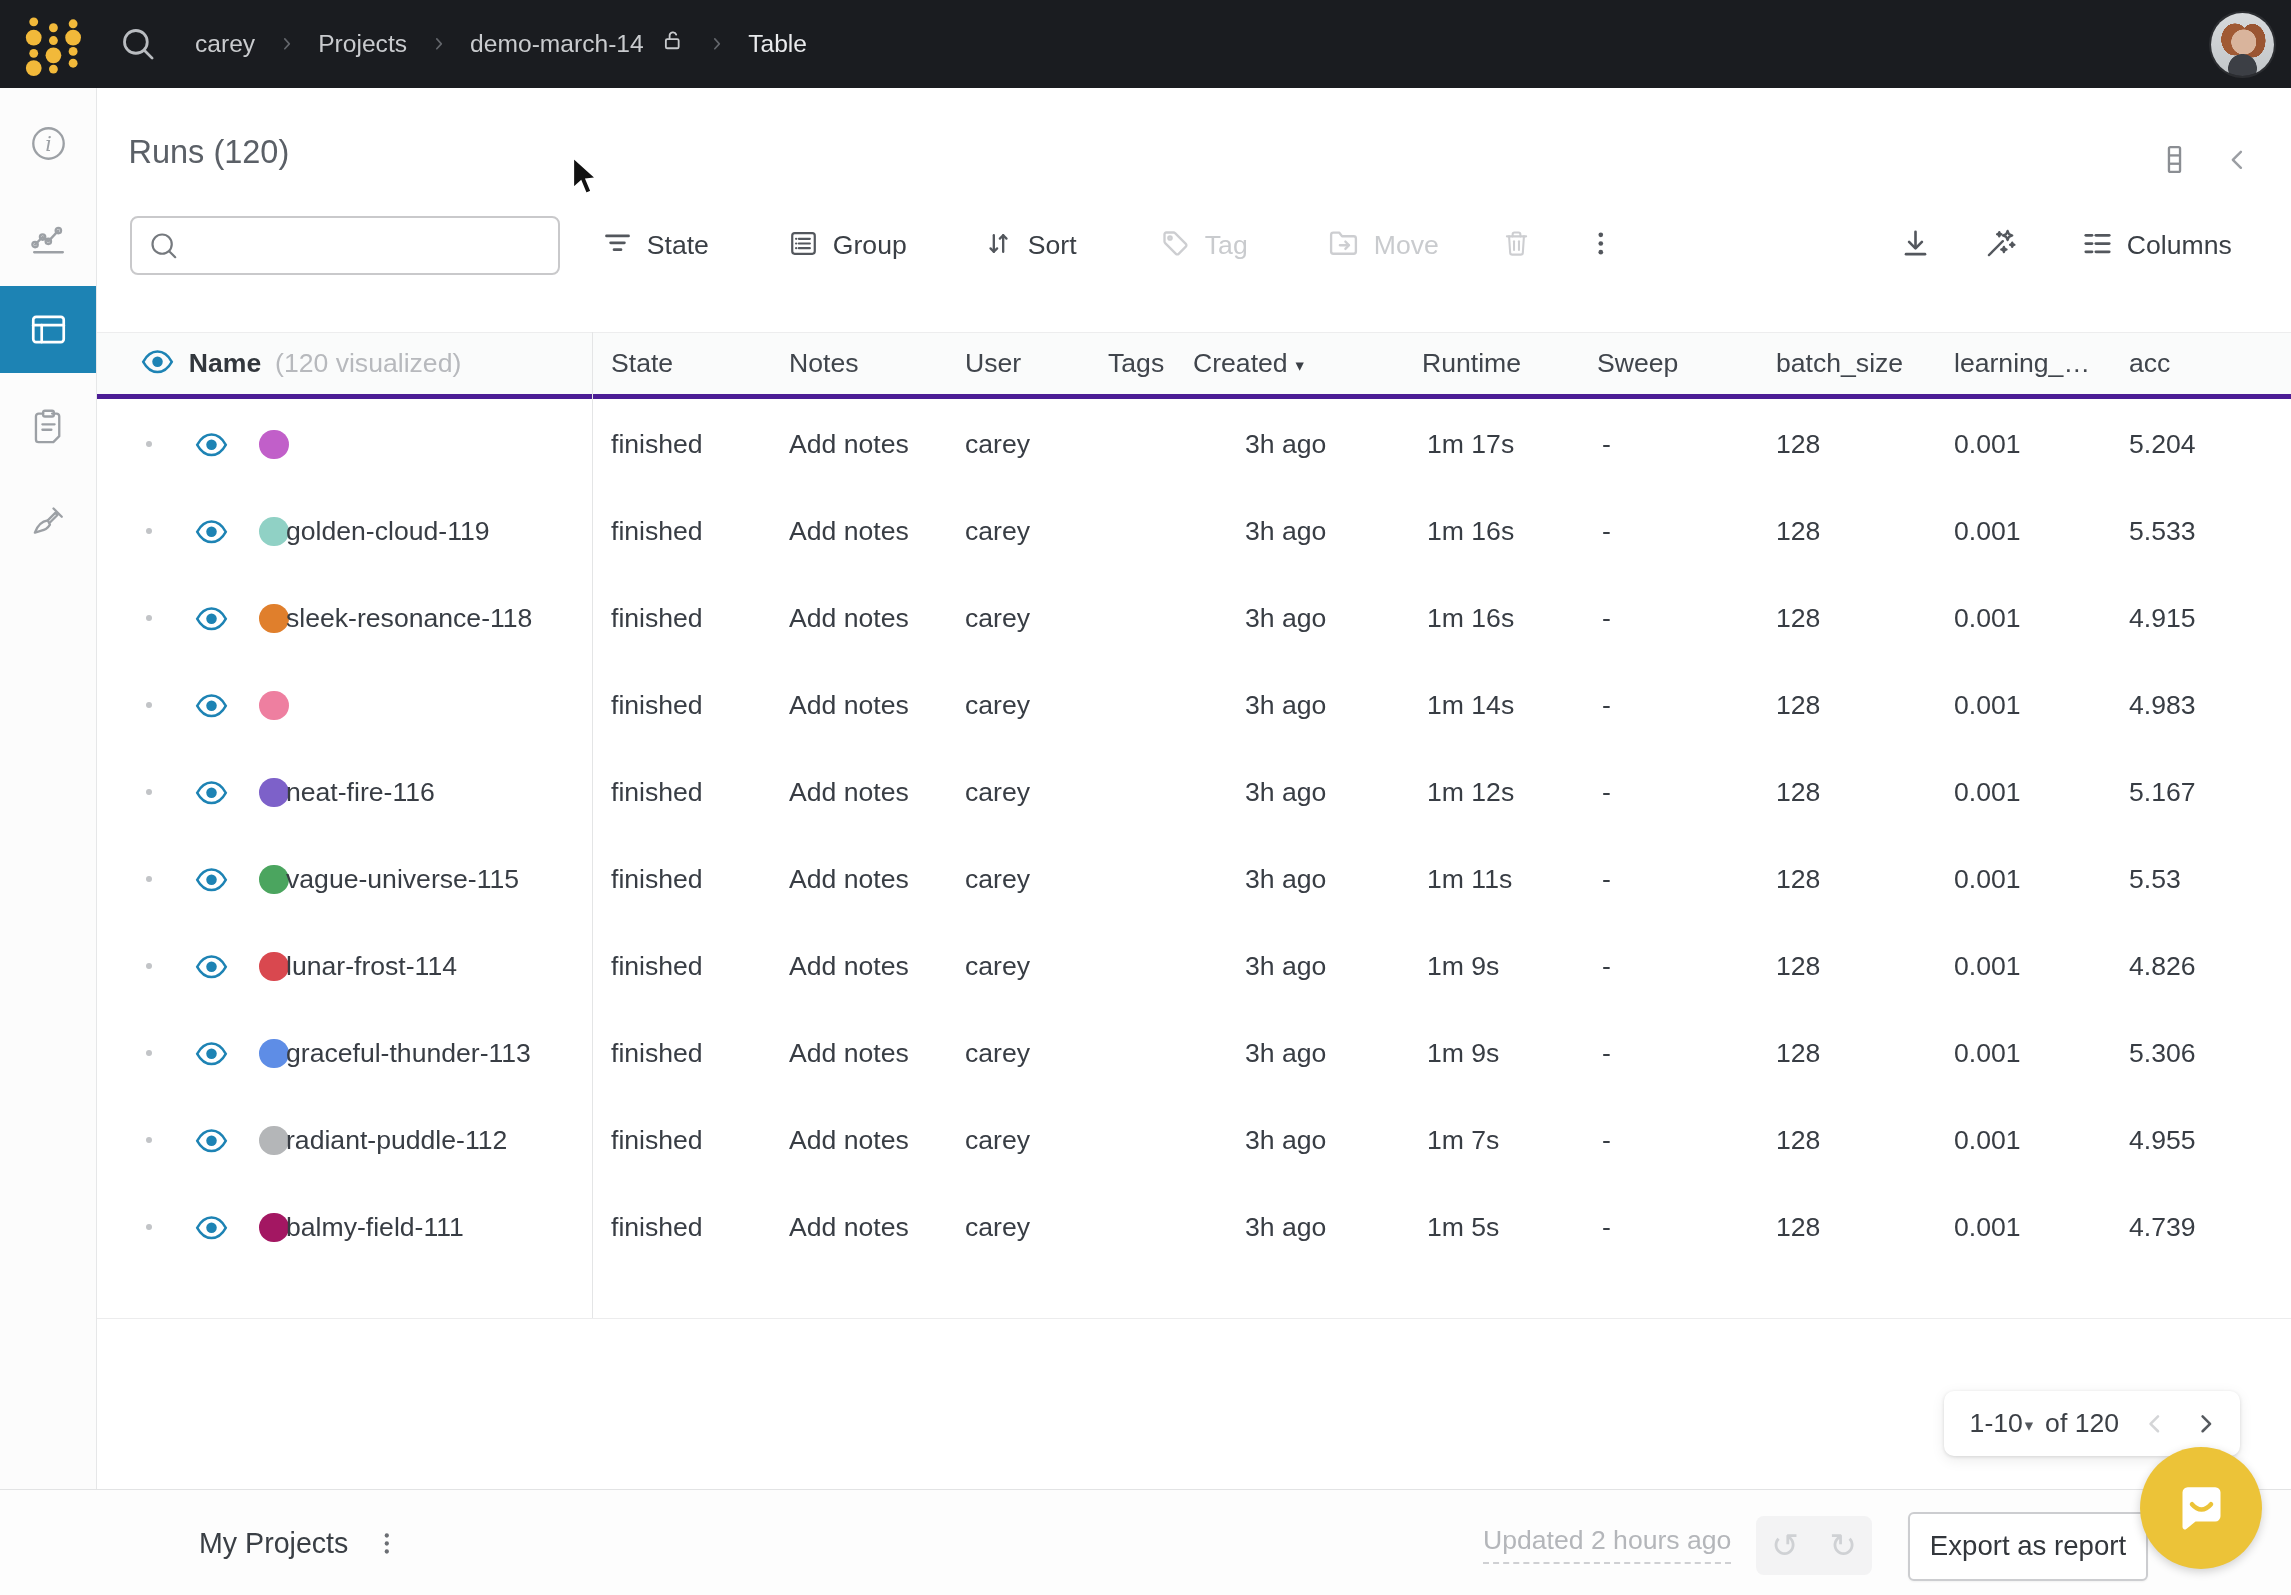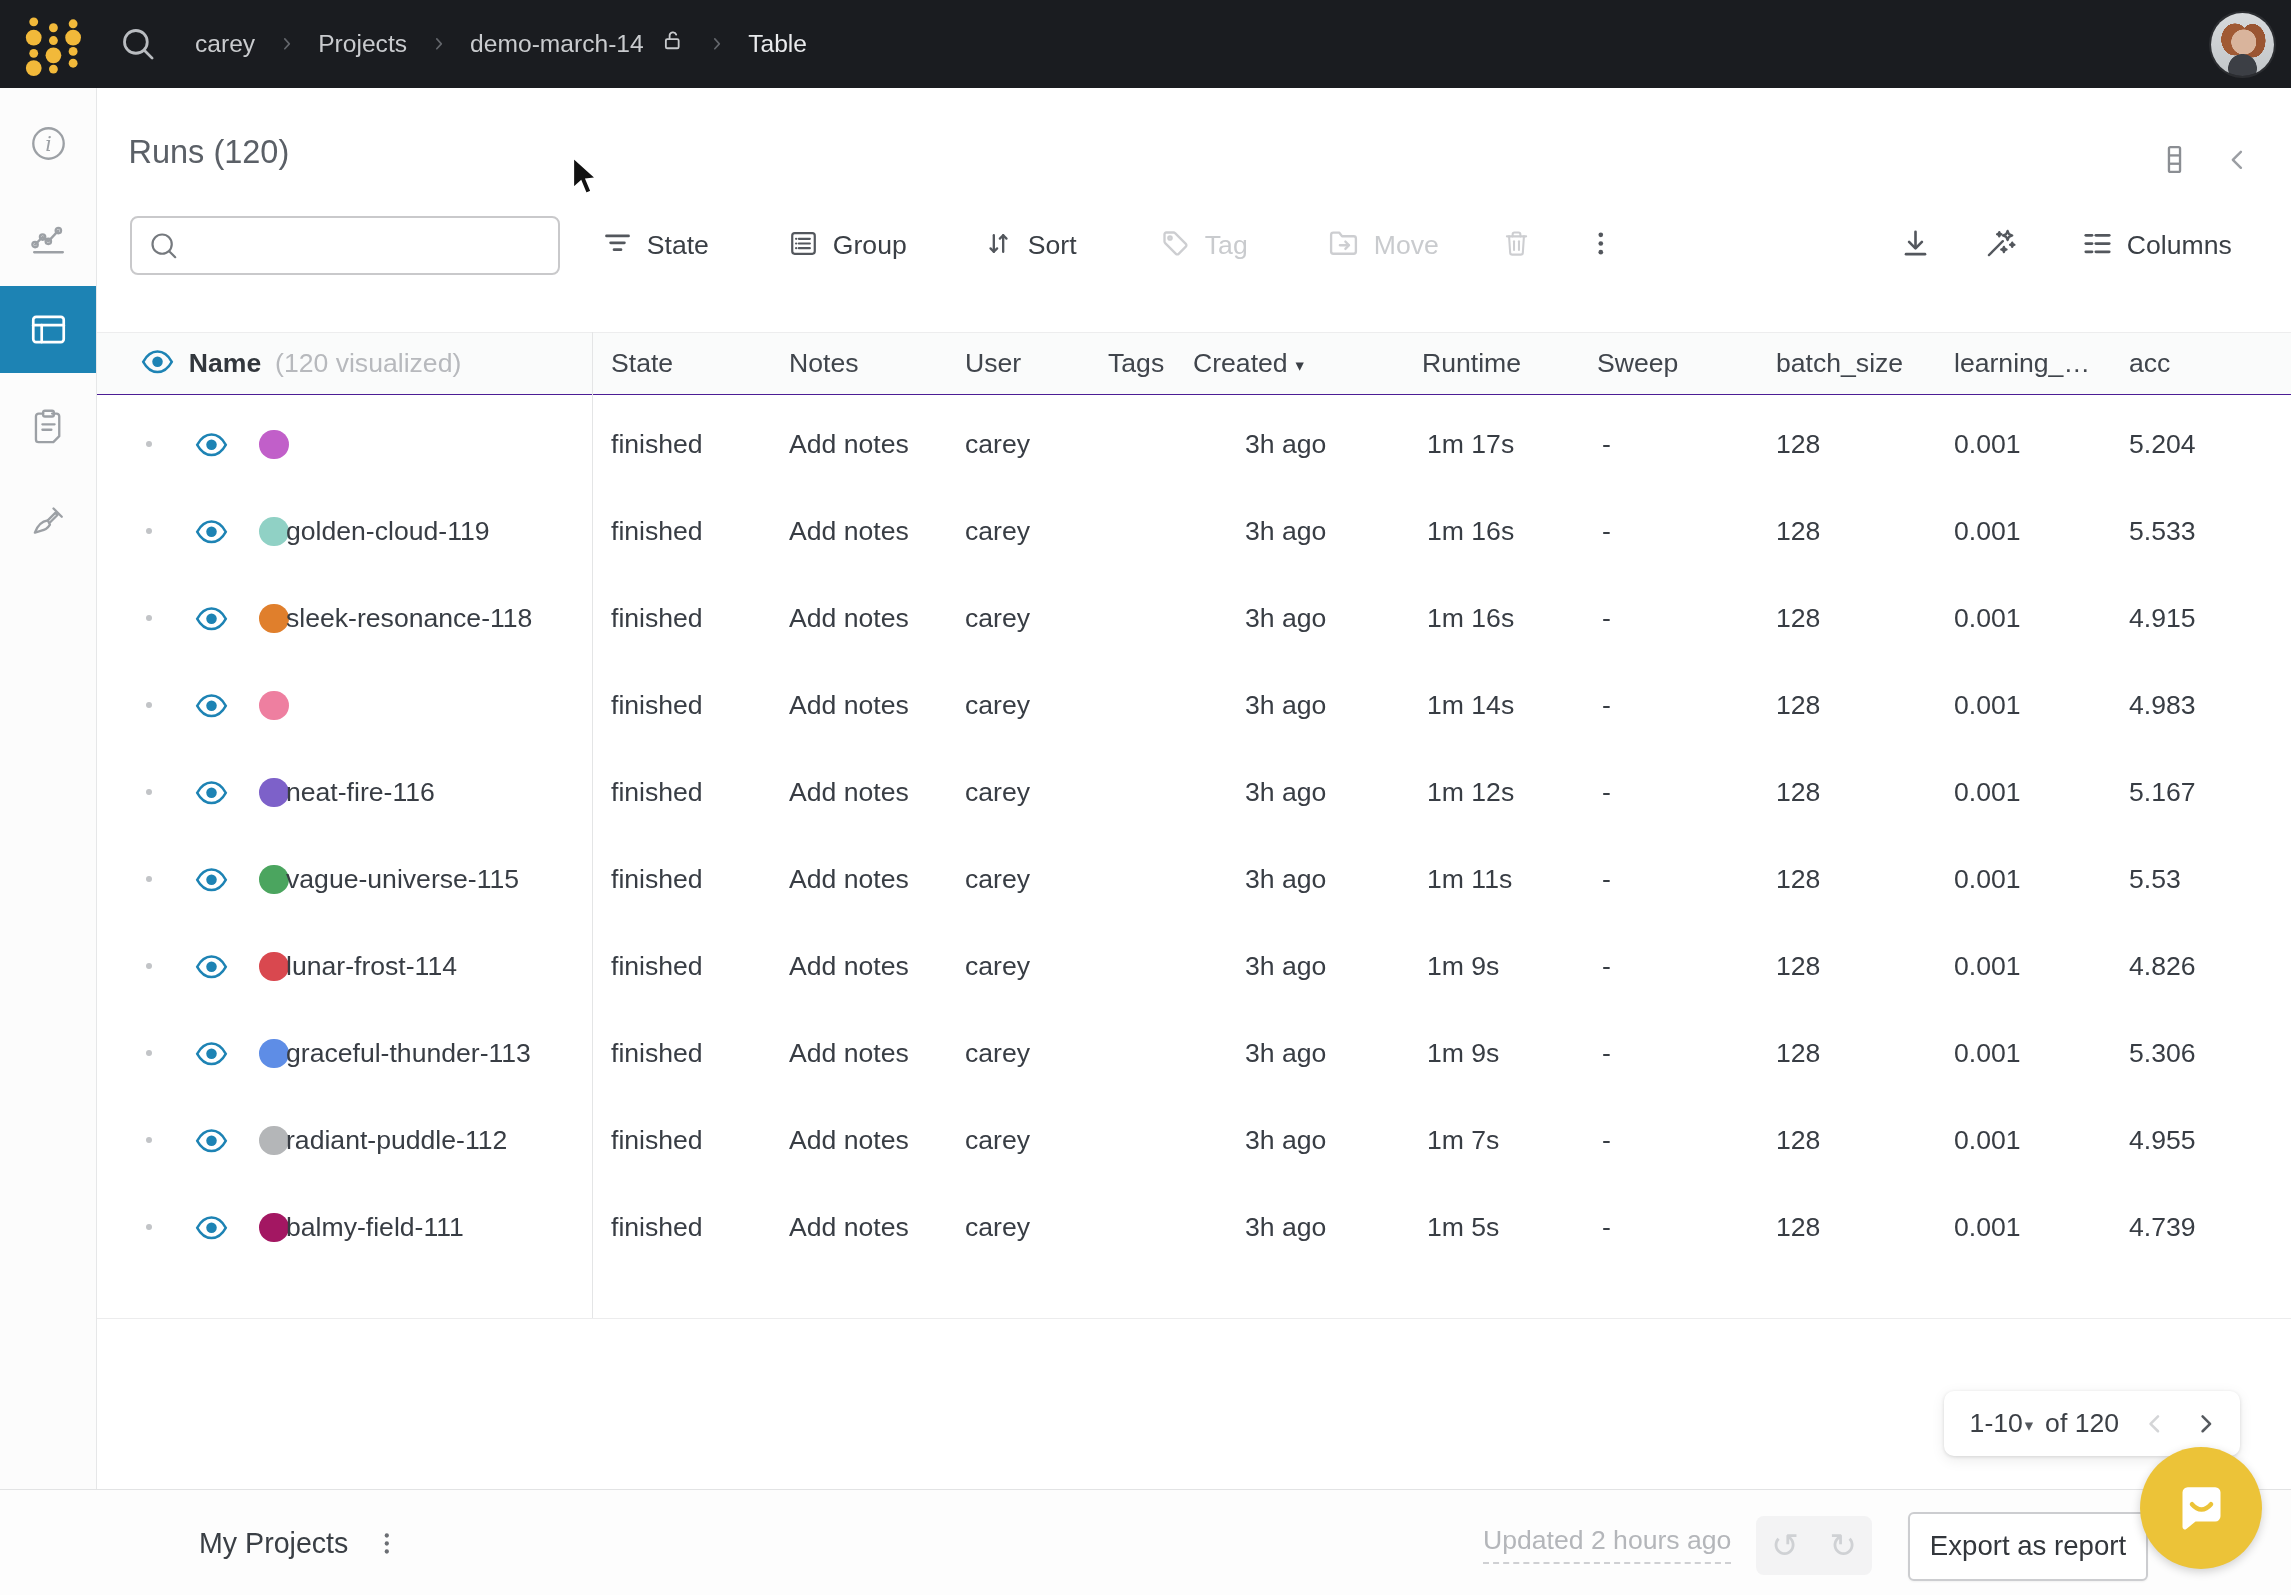--- a/index.html
+++ b/index.html
@@ -37,21 +37,21 @@
   .search-box{position:absolute;left:32.5px;top:128px;width:426px;height:55px;border:2px solid #c9c9cb;
               border-radius:7.9px;display:flex;align-items:center;background:#fff;}
   .search-box svg{margin-left:15.8px;}
   .search-box input{border:none;outline:none;flex:1;height:100%;font-size:25.6px;background:transparent;
                     font-family:inherit;padding:0 11.8px;color:#383d44;}
   .ti{position:absolute;top:128px;height:59px;display:flex;align-items:center;gap:12.8px;cursor:pointer;}
   .ti .lbl{font-size:26.6px;color:#3a3f45;}
   .ti.disabled .lbl{color:#c9cbce;}
   
   .thead{position:absolute;left:0;top:244px;width:2195px;height:61px;background:#fafbfb;
-         border-top:1px solid #ededee;border-bottom:1px solid #4c1d95;}
+         border-top:1px solid #ededee;border-bottom:5px solid #4c1d95;}
   .thead .hcell{position:absolute;top:0;height:61px;display:flex;align-items:center;font-size:26.6px;color:#40454c;}
   .name-h{position:absolute;left:43px;top:0;height:61px;display:flex;align-items:center;gap:13.8px;}
   .name-h b{font-size:26.6px;color:#32373d;font-weight:700;}
   .name-h .annot{font-size:26.6px;color:#b7b9bd;}
   .vdivider{position:absolute;left:495px;top:244px;width:1px;height:986px;background:#e4e5e6;}
   .tbottom{position:absolute;left:0;top:1230px;width:2195px;height:1px;background:#ececed;}
   .rows{position:absolute;left:0;top:313px;width:2195px;}
   .row{position:relative;height:87px;}
   .row .cell{position:absolute;top:0;height:87px;display:flex;align-items:center;font-size:26.6px;color:#383d44;}
   .row .drag{left:49px;width:5.9px;height:5.9px;border-radius:50%;background:#c2c4c7;top:40px;position:absolute;}

